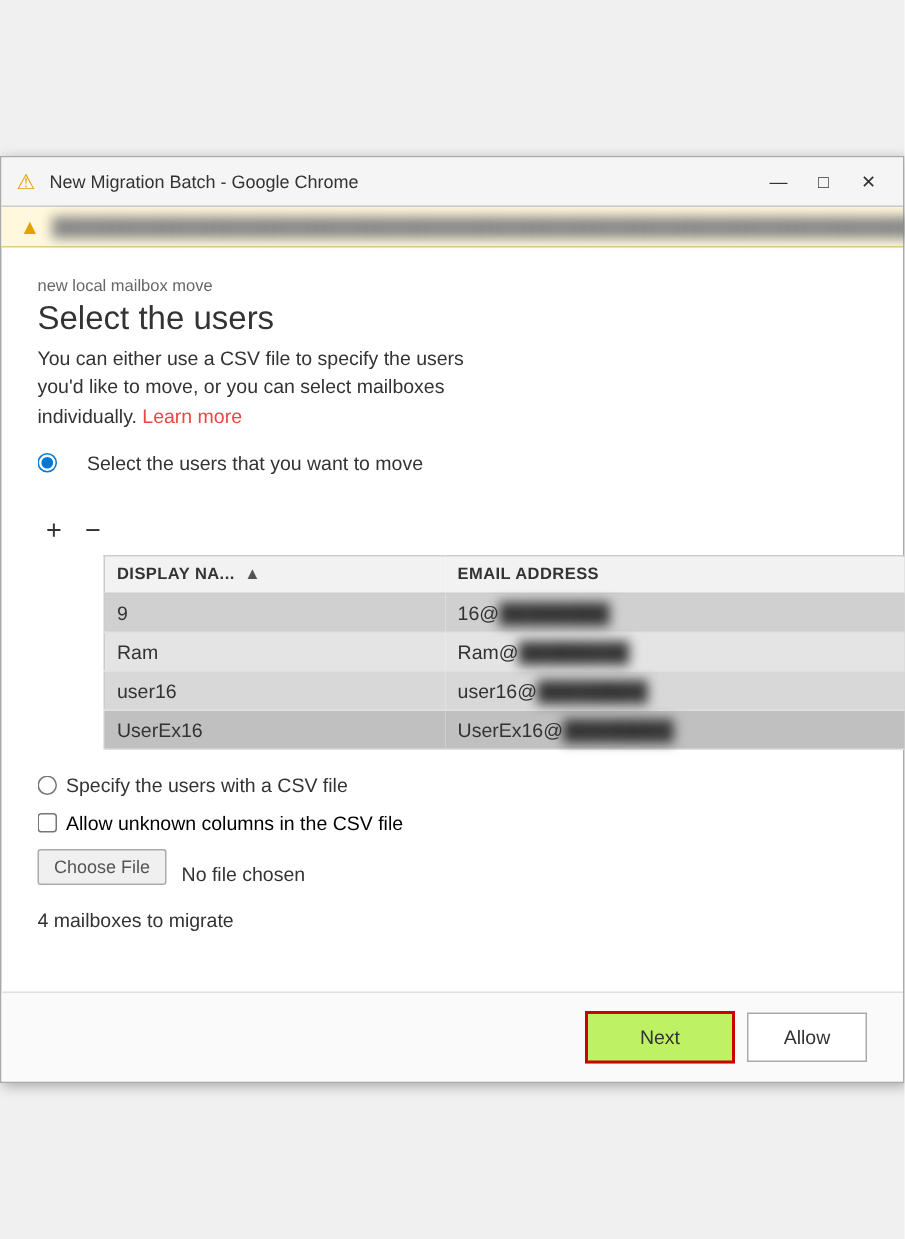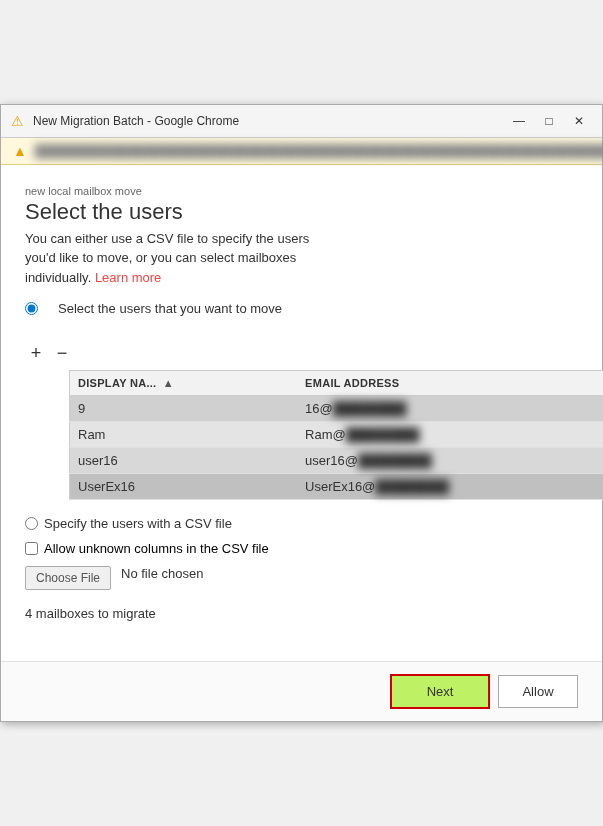--- a/index.html
+++ b/index.html
@@ -187,21 +187,21 @@
       align-items: center;
       gap: 6px;
       margin-bottom: 10px;
     }
     .checkbox-row input[type="checkbox"] {
       cursor: pointer;
     }
 
     .file-row {
       display: flex;
-      align-items: flex-start;
+      align-items: flex-end;
       gap: 10px;
       margin-bottom: 16px;
     }
     .choose-file-btn {
       padding: 4px 10px;
       background: #f0f0f0;
       border: 1px solid #aaa;
       border-radius: 2px;
       font-size: 12px;
       cursor: pointer;

